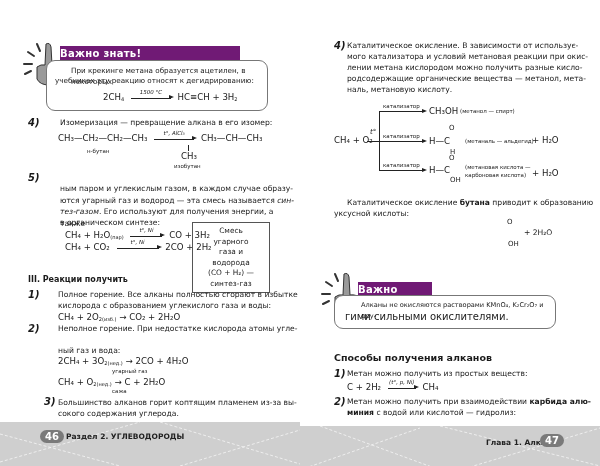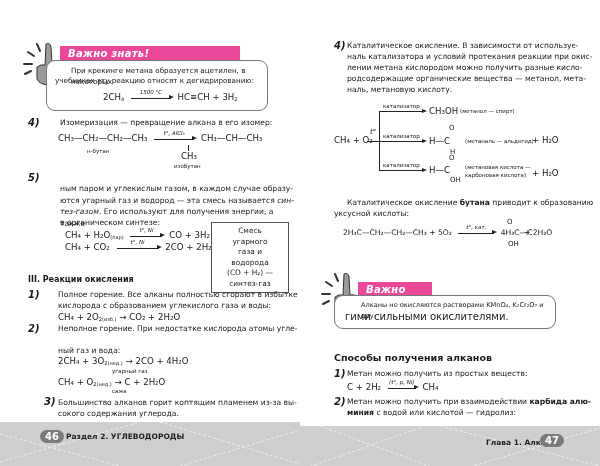--- a/index.html
+++ b/index.html
@@ -6,34 +6,34 @@
   html, body { width: 600px; height: 466px; overflow: hidden; background: #fff; }
   body { font-family: "DejaVu Sans", sans-serif; color: #1a1a1a; position: relative; font-size: 8px; }
   .page { position: absolute; top: 0; height: 466px; width: 300px; }
   .left { left: 0; }
   .right { left: 300px; }
   .footer { position: absolute; left: 0; right: 0; bottom: 0; height: 44px; background: #cfcfcf; overflow: hidden; }
   .footer svg { position: absolute; left: 0; top: 0; }
   .badge { position: absolute; top: 8px; background: #7a7a7a; color: #fff; font-weight: bold; font-size: 10px; border-radius: 7px; padding: 1px 5px; }
   .foot-title { position: absolute; top: 10px; font-weight: bold; font-size: 7.5px; color: #222; }
   .callout { position: absolute; border: 1.2px solid #777; border-radius: 9px; background: #fff; }
-  .callout-head { position: absolute; background: #ec4899; color: #fff; font-style: italic; font-weight: bold; font-size: 10px; padding: 2px 8px; letter-spacing: 0.3px; }
+  .callout-head { position: absolute; background: #701a75; color: #fff; font-weight: bold; font-size: 10px; padding: 2px 0; letter-spacing: 0.3px; }
   .callout-text { font-size: 7.2px; line-height: 11px; }
   .hand { position: absolute; }
   .txt { position: absolute; font-size: 7.6px; line-height: 11.6px; }
   .num { position: absolute; font-weight: bold; font-style: italic; font-size: 10px; }
   .eq { position: absolute; font-size: 8.6px; white-space: nowrap; }
   .small { font-size: 5.5px; }
   sub { font-size: 5px; vertical-align: -1px; }
   .arrow { display: inline-block; position: relative; vertical-align: middle; }
   .arrow .line { display: block; height: 1px; background: #222; margin-top: 1px; }
   .arrow .lbl { position: absolute; top: -8px; left: 0; right: 0; text-align: center; font-size: 5.5px; font-style: italic; }
   .arrow .head { position: absolute; right: -3px; top: -2px; width: 0; height: 0; border-left: 5px solid #222; border-top: 2.5px solid transparent; border-bottom: 2.5px solid transparent; }
   .heading { position: absolute; font-weight: bold; }
-  .box { position: absolute; border: 1px solid #555; text-align: center; font-size: 7.4px; line-height: 10.5px; padding: 3px 12px; margin-left: 19px; }
+  .box { position: absolute; border: 1px solid #555; text-align: center; font-size: 7.4px; line-height: 10.5px; padding: 3px 12px; }
   b { font-weight: bold; }
   i { font-style: italic; }
 </style>
 </head>
 <body>
 
 <div class="page left">
 
   <svg class="hand" style="left:22px;top:40px" width="44" height="46" viewBox="0 0 44 46">
     <g stroke="#333" stroke-width="2" stroke-linecap="round">
@@ -82,21 +82,21 @@
     <span class="arrow" style="width:42px;margin:0 4px"><span class="lbl">t°, Ni</span><span class="line"></span><span class="head"></span></span>
     <span>2CO + 2H₂</span>
   </div>
   <div class="box" style="left:192px;top:222px;width:78px">
     <div>Смесь угарного</div>
     <div>газа и водорода</div>
     <div>(CO + H₂) —</div>
     <div>синтез-газ</div>
   </div>
 
-  <div class="heading" style="left:28px;top:275px;font-size:8px">III. Реакции окисления</div>
+  <div class="heading" style="left:28px;top:275px;font-size:8px">III. Реакции получить</div>
   <div class="num" style="left:28px;top:289px">1)</div>
   <div class="txt" style="left:58px;top:289px">Полное горение. Все алканы полностью сгорают в избытке</div>
   <div class="txt" style="left:58px;top:300px">кислорода с образованием углекислого газа и воды:</div>
   <div class="eq" style="left:58px;top:312px"><span>CH₄ + 2O</span><sub>2(изб.)</sub> <span>→ CO₂ + 2H₂O</span></div>
 
   <div class="num" style="left:28px;top:323px">2)</div>
   <div class="txt" style="left:58px;top:323px">Неполное горение. При недостатке кислорода атомы угле-</div>
   <div class="txt" style="left:58px;top:345px">ный газ и вода:</div>
   <div class="eq" style="left:58px;top:356px"><span>2CH₄ + 3O</span><sub>2(нед.)</sub> <span>→ 2CO + 4H₂O</span></div>
   <div class="eq small" style="left:112px;top:368px">угарный газ</div>
@@ -117,21 +117,21 @@
         </g>
       </svg>
     <div class="badge" style="left:40px">46</div>
     <div class="foot-title" style="left:66px">Раздел 2. УГЛЕВОДОРОДЫ</div>
   </div>
 </div>
 
 <div class="page right">
   <div class="num" style="left:34px;top:40px">4)</div>
   <div class="txt" style="left:47px;top:40px">Каталитическое окисление. В зависимости от использує-</div>
-  <div class="txt" style="left:47px;top:51px">наль катализатора и условий протекания реакции при окис-</div>
+  <div class="txt" style="left:47px;top:51px">мого катализатора и условий метановая реакции при окис-</div>
   <div class="txt" style="left:47px;top:62px">лении метана кислородом можно получить разные кисло-</div>
   <div class="txt" style="left:47px;top:73px">родсодержащие органические вещества — метанол, мета-</div>
   <div class="txt" style="left:47px;top:84px">наль, метановую кислоту.</div>
 
   <div>
     <div class="eq" style="left:34px;top:135px">CH₄ + O₂</div>
     <div class="eq small" style="left:70px;top:128px;font-style:italic;font-size:7px">t°</div>
     <div style="position:absolute;left:67px;top:141px;width:13px;height:1px;background:#222"></div>
     <div style="position:absolute;left:79px;top:111px;width:1px;height:60px;background:#222"></div>
 
@@ -156,25 +156,20 @@
     <div class="eq" style="left:129px;top:165px">H—C</div>
     <div class="eq small" style="left:149px;top:154px;font-size:7px">O</div>
     <div class="eq small" style="left:150px;top:176px;font-size:7px">OH</div>
     <div class="eq small" style="left:165px;top:164px">(метановая кислота —</div>
     <div class="eq small" style="left:165px;top:172px">карбоновая кислота)</div>
     <div class="eq" style="left:232px;top:168px">+ H₂O</div>
   </div>
 
   <div class="txt" style="left:47px;top:197px"><span>Каталитическое окисление </span><b>бутана</b><span> приводит к образованию</span></div>
   <div class="txt" style="left:34px;top:208px">уксусной кислоты:</div>
-  <div class="eq" style="left:43px;top:228px;font-size:7.6px">
-    <span>2H₃C—CH₂—CH₂—CH₃ + 5O₂</span>
-    <span class="arrow" style="width:36px;margin:0 4px"><span class="lbl">t°, кат.</span><span class="line"></span><span class="head"></span></span>
-    <span>4H₃C—C</span>
-  </div>
   <div class="eq small" style="left:207px;top:218px;font-size:7px">O</div>
   <div class="eq small" style="left:208px;top:240px;font-size:7px">OH</div>
   <div class="eq" style="left:224px;top:228px;font-size:7.6px">+ 2H₂O</div>
 
   <svg class="hand" style="left:20px;top:270px" width="44" height="46" viewBox="0 0 44 46">
     <g stroke="#333" stroke-width="2" stroke-linecap="round">
         <line x1="15" y1="4" x2="18" y2="11"></line>
         <line x1="6" y1="12" x2="12" y2="16"></line>
         <line x1="2" y1="24" x2="10" y2="24"></line>
         <line x1="3" y1="34" x2="9" y2="31"></line>

